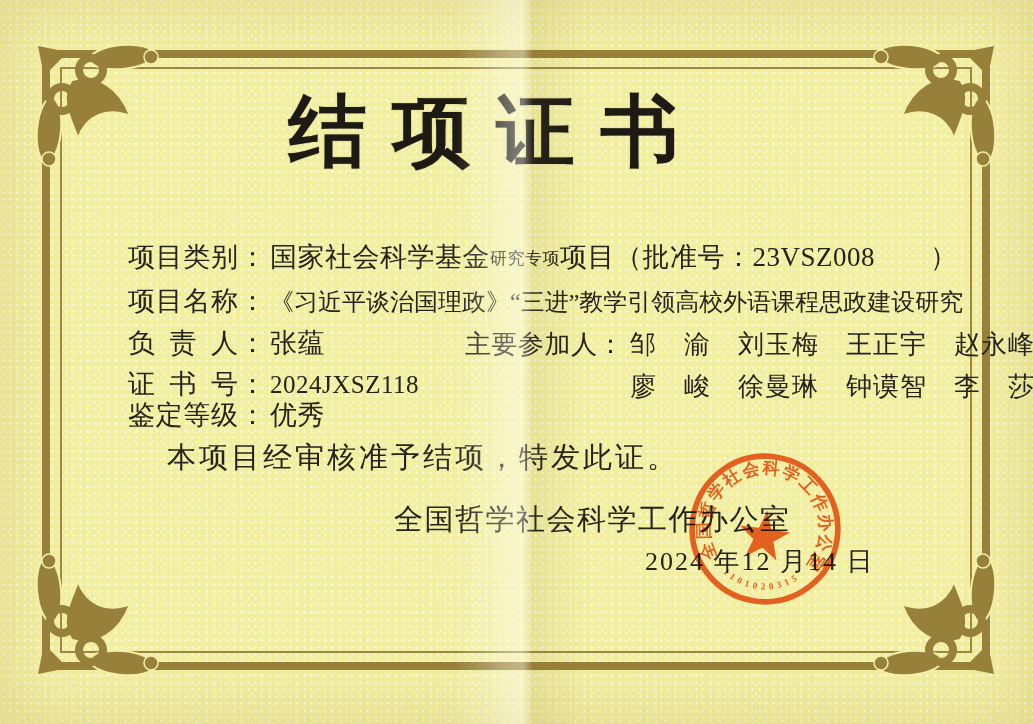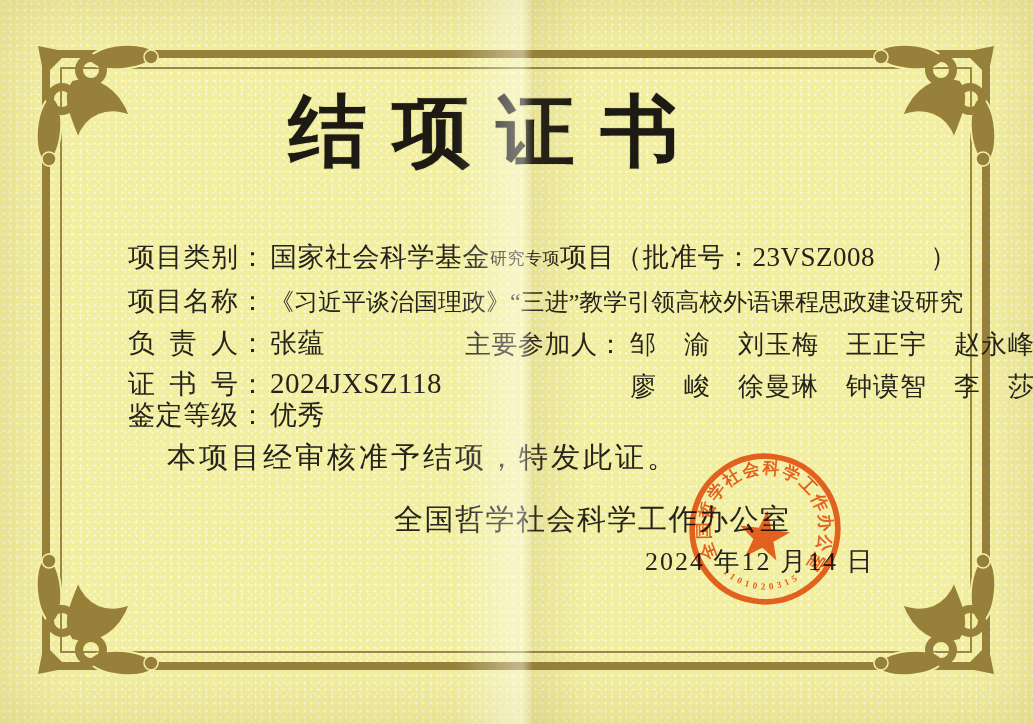--- a/index.html
+++ b/index.html
@@ -49,21 +49,21 @@
 
   .fline{position:absolute;left:128px;white-space:nowrap;font-size:27px;z-index:3;}
   .fline .lab{display:inline-flex;justify-content:space-between;width:110px;vertical-align:bottom;font-weight:500;}
   .fline .colon{display:inline-block;margin:0 4px 0 1px;}
   .fline .val{letter-spacing:0.5px;}
   .l1{top:239px;}
   .l2{top:283px;}
   .l2 .val{font-size:24px;letter-spacing:0;}
   .l3{top:325px;}
   .l4{top:366px;}
-  .l4 .val{font-size:29px;}
+  .l4 .val{font-size:25px;}
   .l5{top:397px;}
   .small-ins{font-size:17px;letter-spacing:0;vertical-align:2px;}
 
   .participants{position:absolute;left:465px;top:327px;z-index:3;display:grid;grid-template-columns:auto 1fr;column-gap:6px;row-gap:7px;font-size:26px;white-space:nowrap;}
   .participants .plab{letter-spacing:0.5px;}
   .participants .prow1{letter-spacing:1px;}
   .participants .prow2{grid-column:2;letter-spacing:1px;}
 
   .statement{position:absolute;left:167px;top:438px;font-size:29px;letter-spacing:3px;white-space:nowrap;z-index:3;}
   .issuer{position:absolute;left:394px;top:500px;font-size:29px;letter-spacing:1.5px;white-space:nowrap;z-index:3;}

